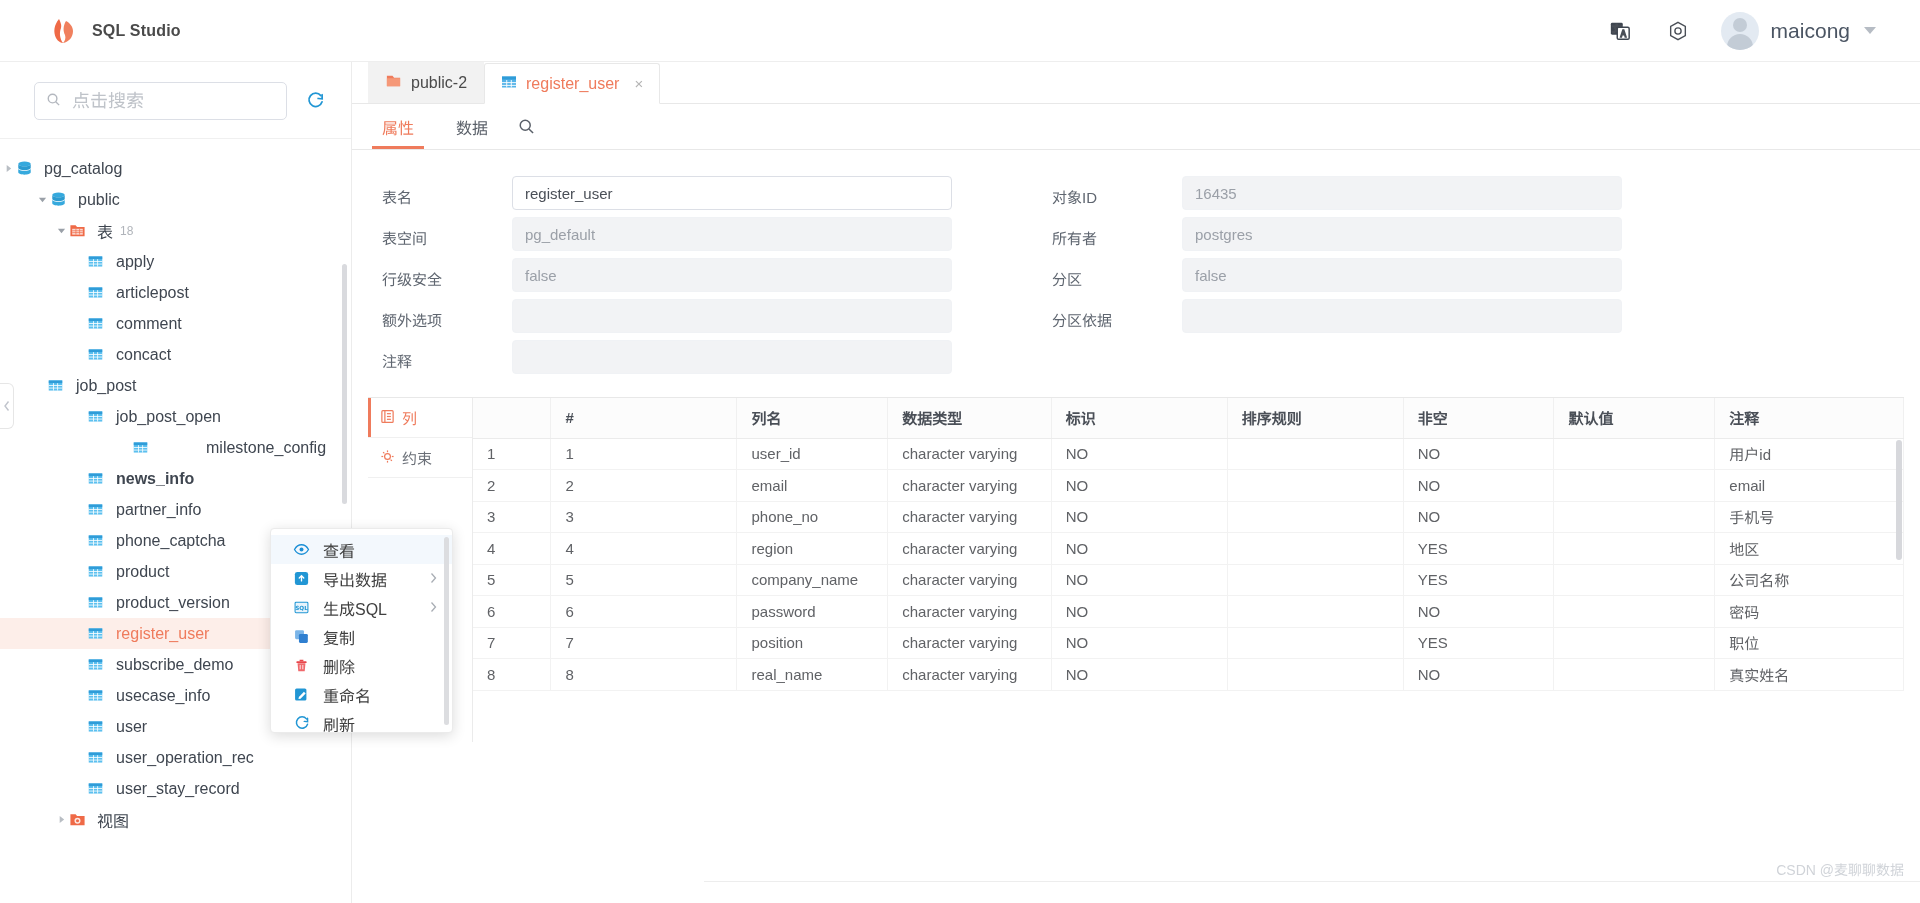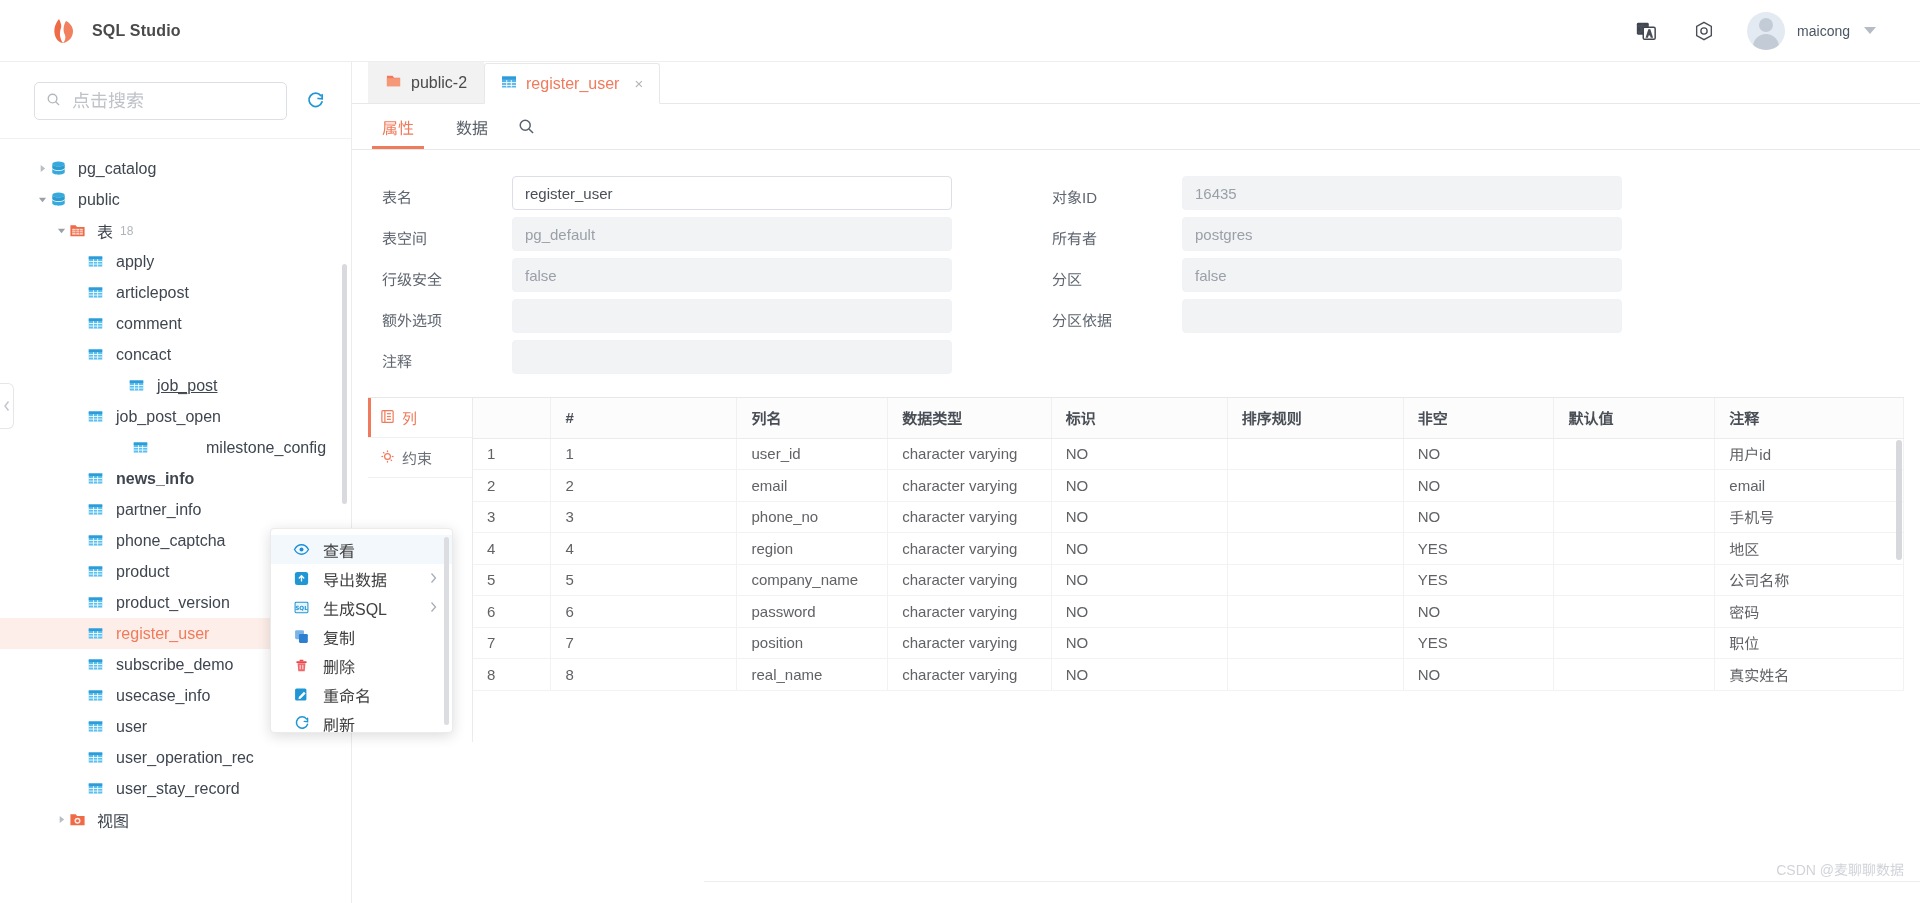--- a/index.html
+++ b/index.html
@@ -43,21 +43,21 @@
   .avatar::before {
     content: ""; position: absolute; left: 50%; top: 6px;
     transform: translateX(-50%);
     width: 14px; height: 14px; border-radius: 50%; background: #c3ccd6;
   }
   .avatar::after {
     content: ""; position: absolute; left: 50%; top: 22px;
     transform: translateX(-50%);
     width: 26px; height: 20px; border-radius: 13px 13px 0 0; background: #c3ccd6;
   }
-  .username { font-size: 14px; color: #4b5563; }
+  .username { font-size: 21px; color: #4b5563; }
   .caret-down {
     width: 0; height: 0; border-left: 6px solid transparent;
     border-right: 6px solid transparent; border-top: 7px solid #b6bcc4;
     margin-left: 2px;
   }
 
   
   .sidebar {
     position: absolute; left: 0; top: 62px; width: 352px; height: 841px;
     background: #ffffff; border-right: 1px solid #ececec;
@@ -286,21 +286,21 @@
       <svg width="20" height="20" viewBox="0 0 24 24" fill="none" stroke="#2196d4" stroke-width="2.1" stroke-linecap="round">
         <path d="M19 5.5 A8 8 0 1 0 20.5 13"></path>
           <path d="M20.5 4.5 L20.6 9.4 L15.8 9"></path>
         <path d="M5 19 A8 8 0 0 0 12 20" opacity="0"></path>
       </svg>
     </span>
   </div>
 
   <div class="tree">
     <div id="tree-host">
-        <div class="tree-node" style="padding-left: 34px;">
+        <div class="tree-node" style="">
           <span class="arrow">
             <svg width="9" height="9" viewBox="0 0 10 10">
               <path d="M3 1 L8 5 L3 9 Z" fill="#b9bec4"></path>
             </svg>
           </span>
           <span class="node-icon">
             <svg width="17" height="17" viewBox="0 0 18 18">
               <ellipse cx="9" cy="4.2" rx="6.6" ry="2.5" fill="#36a9dd"></ellipse>
               <path d="M2.4 4.2 v4 c0 1.4 3 2.5 6.6 2.5 s6.6-1.1 6.6-2.5 v-4 c0 1.4-3 2.5-6.6 2.5 S2.4 5.6 2.4 4.2z" fill="#2c9bd0"></path>
               <path d="M2.4 9 v4 c0 1.4 3 2.5 6.6 2.5 s6.6-1.1 6.6-2.5 v-4 c0 1.4-3 2.5-6.6 2.5 S2.4 10.4 2.4 9z" fill="#36a9dd"></path>
@@ -401,21 +401,21 @@
               <g fill="#ffffff">
                 <rect x="5.4" y="5.5" width="0.85" height="7.9"></rect>
                 <rect x="9.9" y="5.5" width="0.85" height="7.9"></rect>
                 <rect x="0.8" y="7.6" width="14.4" height="0.85"></rect>
                 <rect x="0.8" y="10.3" width="14.4" height="0.85"></rect>
               </g>
             </svg>
           </span>
           <span class="node-label">concact</span>
         </div>
-        <div class="tree-node" style="padding-left: 113px; text-decoration: underline;">
+        <div class="tree-node" style="padding-left: 32px;">
           <span class="arrow blank"></span>
           <span class="node-icon">
             <svg width="15" height="15" viewBox="0 0 16 16">
               <rect x="0.8" y="2.6" width="14.4" height="10.8" fill="#5cc0ef"></rect>
               <rect x="0.8" y="2.6" width="14.4" height="2.9" fill="#2f9cd8"></rect>
               <g fill="#ffffff">
                 <rect x="5.4" y="5.5" width="0.85" height="7.9"></rect>
                 <rect x="9.9" y="5.5" width="0.85" height="7.9"></rect>
                 <rect x="0.8" y="7.6" width="14.4" height="0.85"></rect>
                 <rect x="0.8" y="10.3" width="14.4" height="0.85"></rect>

